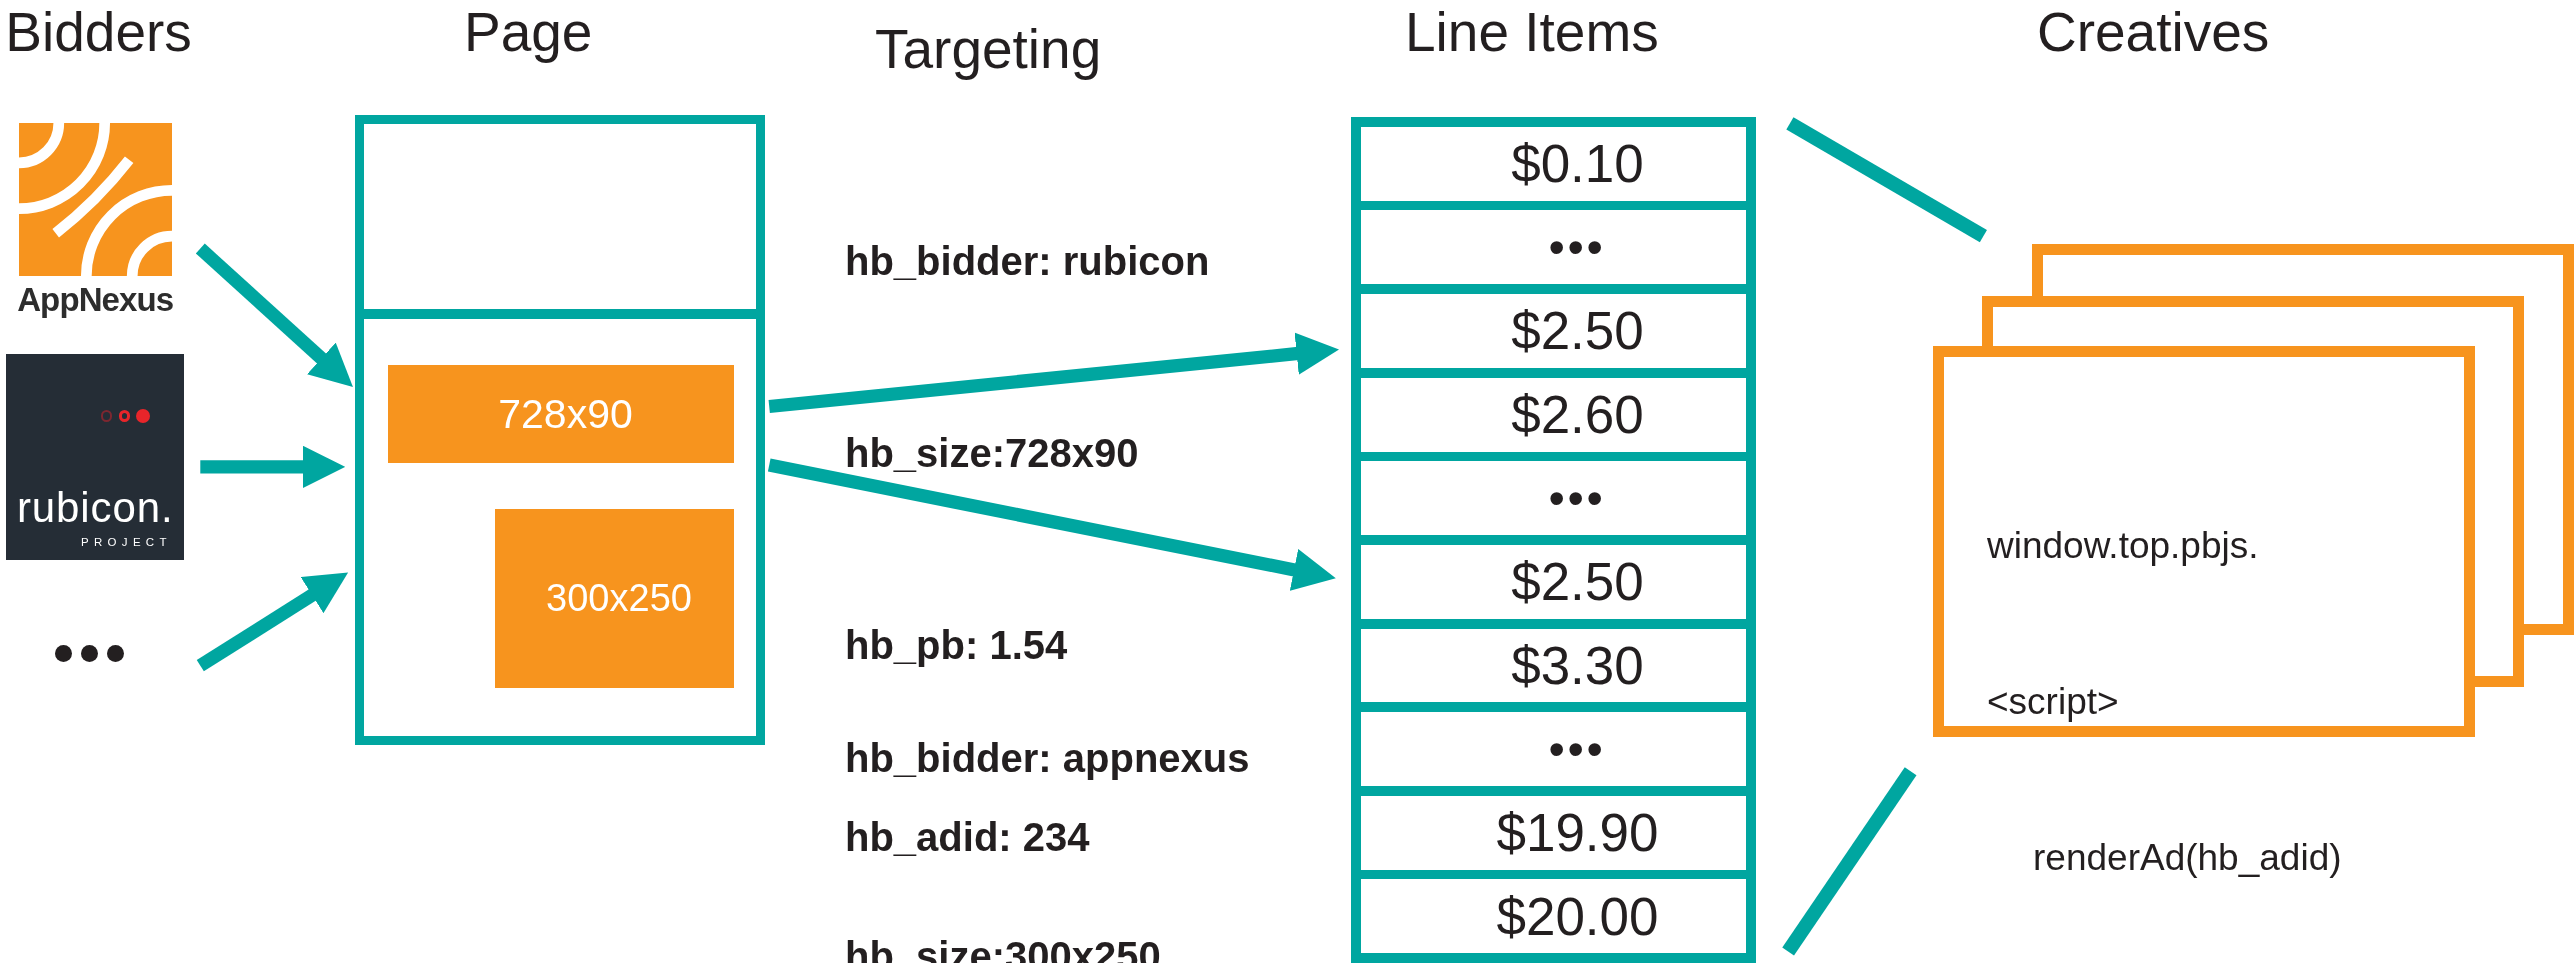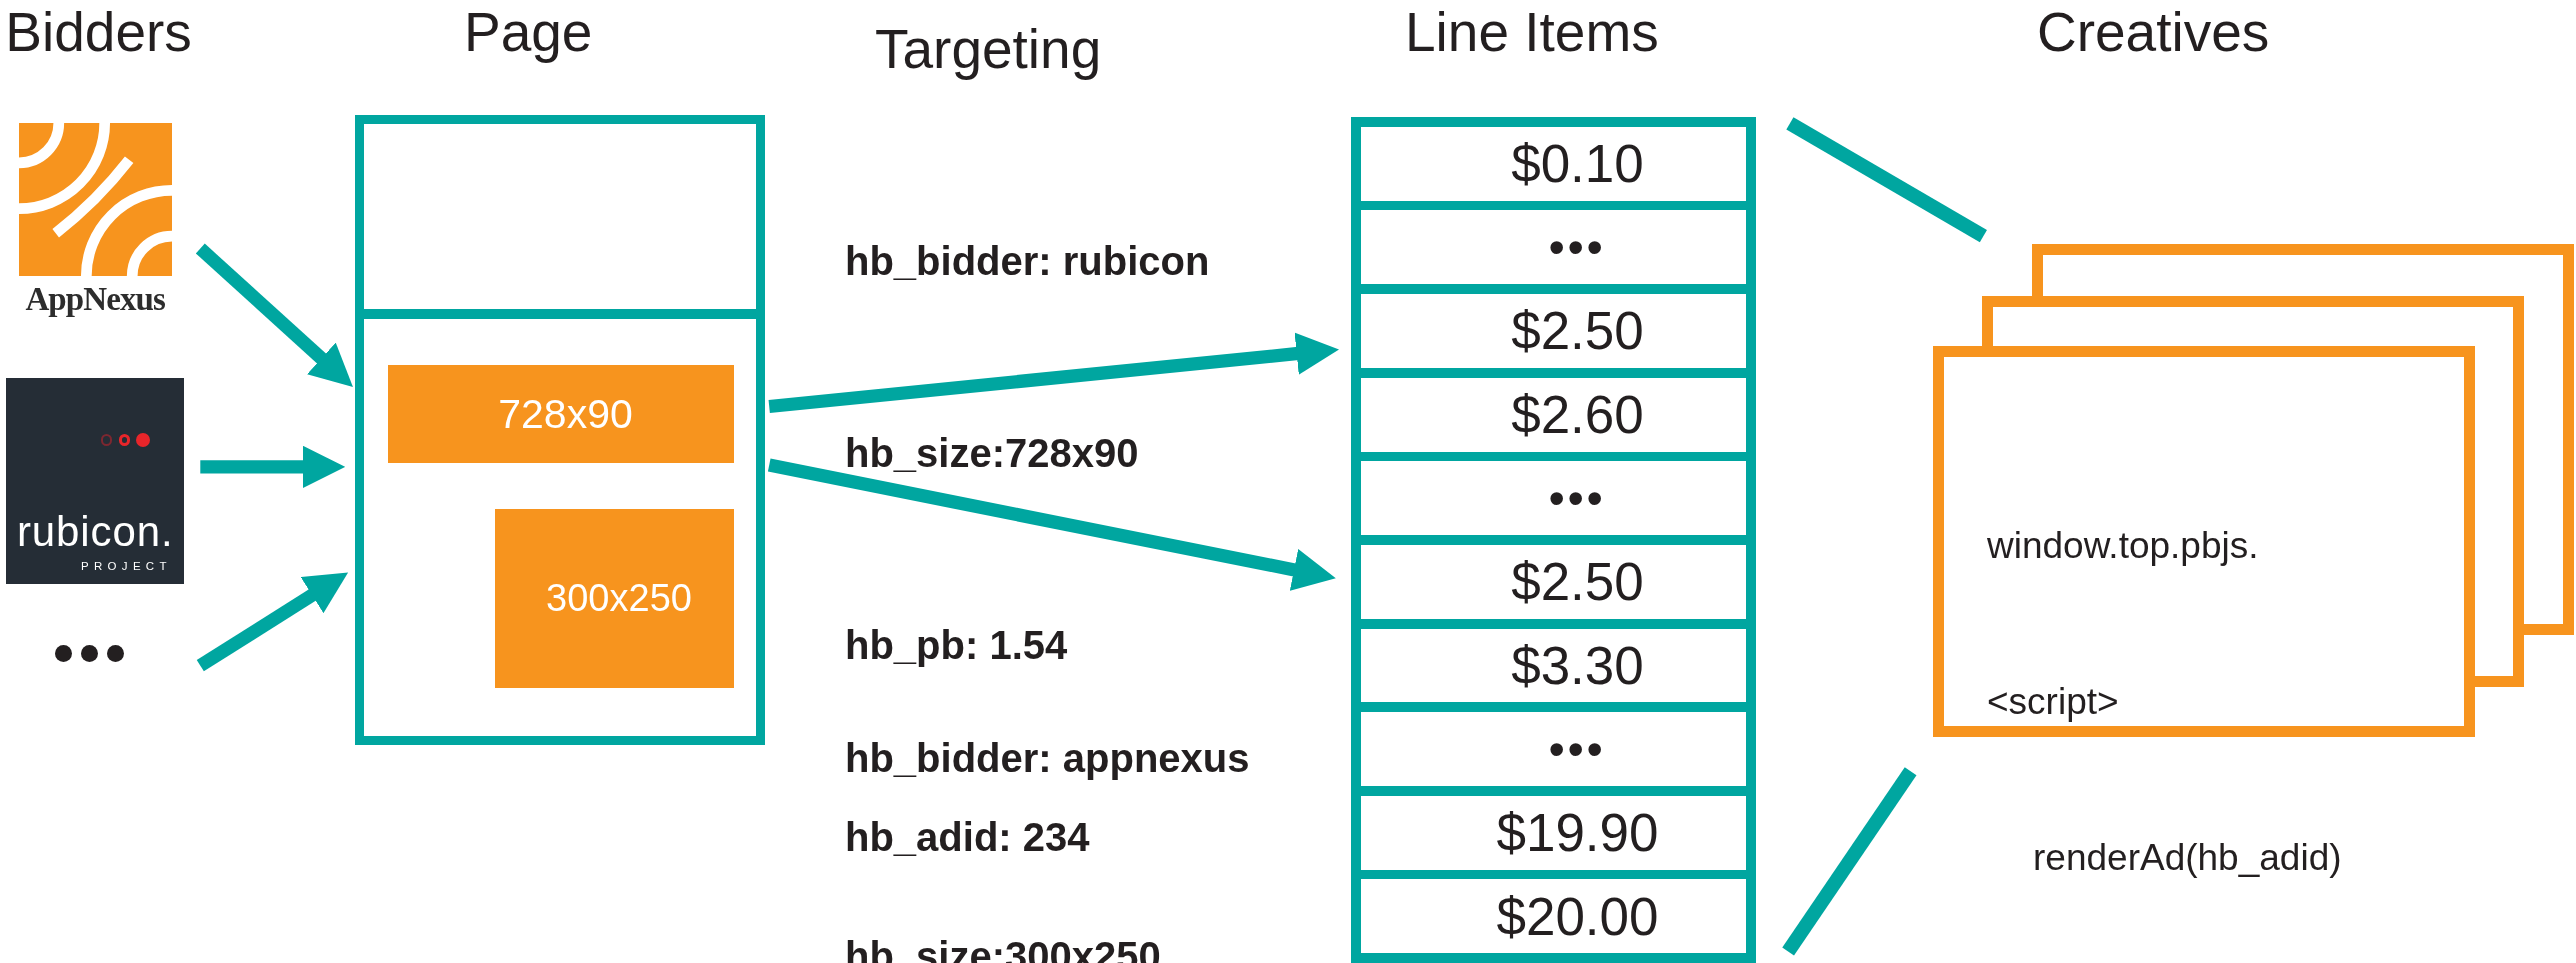--- a/index.html
+++ b/index.html
@@ -4,22 +4,22 @@
 <style>
   html,body{margin:0;padding:0;background:#ffffff;}
   body{font-family:"Liberation Sans", sans-serif;color:#231f20;}
   #canvas{position:relative;width:2576px;height:963px;background:#fff;overflow:hidden;}
 
   .col-title{position:absolute;top:0;font-size:55px;font-weight:normal;color:#231f20;letter-spacing:0;}
 
   
   .anx-icon{position:absolute;left:18px;top:123px;width:155px;height:153px;}
   .anx-label{position:absolute;left:10.7px;top:281px;width:169px;text-align:center;
-             font-size:33px;font-weight:bold;color:#2d2d2d;letter-spacing:-0.9px;font-family:Liberation Serif, serif;}
-  .rubicon{position:absolute;left:6.2px;top:378px;width:178px;height:206px;background:#252d36;text-align:right;}
+             font-size:33px;font-weight:bold;color:#2d2d2d;letter-spacing:-0.9px;}
+  .rubicon{position:absolute;left:6.2px;top:354px;width:178px;height:206px;background:#252d36;text-align:right;}
   .rub-word{position:absolute;left:10.7px;bottom:28px;font-size:42px;color:#fff;letter-spacing:0.9px;}
   .rub-dots{position:absolute;right:34px;top:55px;display:flex;gap:6.2px;align-items:center;}
   .rdot{width:11.5px;height:11.5px;border-radius:50%;box-sizing:border-box;}
   .rdot.ring{border:2.7px solid #7d2730;}
   .rdot.donut{border:3.6px solid #e8252a;}
   .rdot.solid{width:14px;height:14px;background:#e8252a;}
   .rub-sub{position:absolute;right:12.4px;bottom:12.4px;font-size:11.5px;color:#fff;letter-spacing:5.3px;}
   .more-dots{position:absolute;left:55px;top:645px;display:flex;gap:9px;}
   .bdot{width:17px;height:17px;border-radius:50%;background:#231f20;}
 

